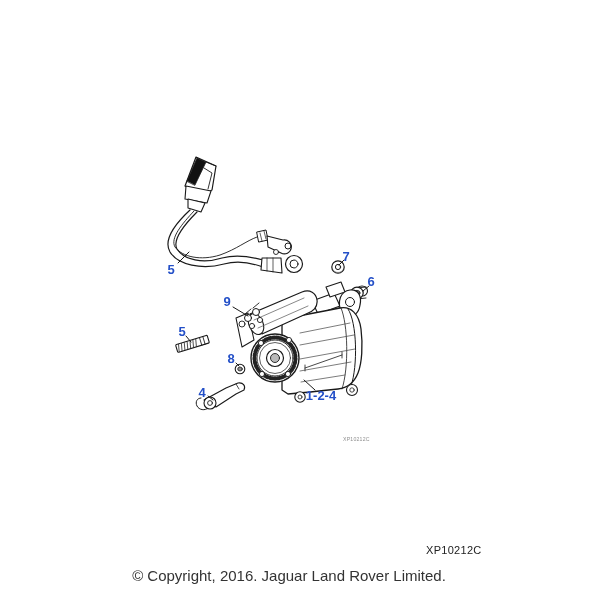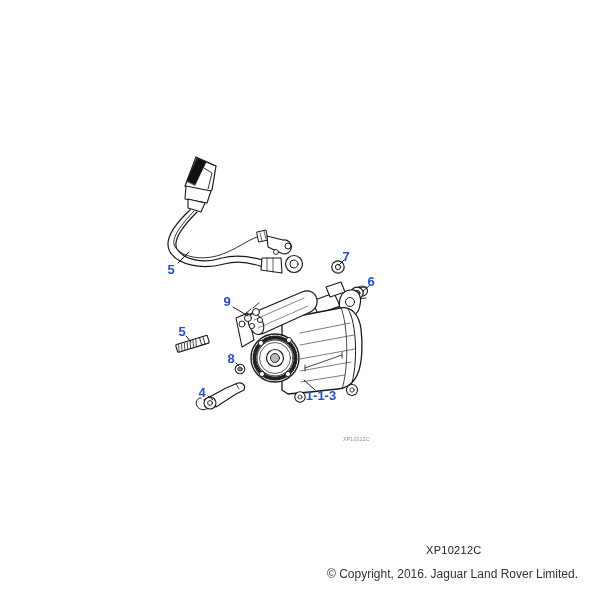--- a/index.html
+++ b/index.html
@@ -12,22 +12,22 @@
     position:absolute;transform:translate(-50%,-50%);
     font-weight:bold;font-size:13px;line-height:1;
     color:var(--blue,#2450c8);letter-spacing:0;white-space:nowrap;
     cursor:default;
   }
   .figure-code{
     position:absolute;left:426px;top:544px;
     font-size:11px;color:#222222;letter-spacing:0.3px;
   }
   .copyright{
-    position:absolute;left:0;top:567px;width:578px;text-align:right;
-    font-size:12px;color:#333333;
+    position:absolute;left:0;top:567px;width:578px;text-align:center;
+    font-size:15px;color:#333333;
   }
 </style>
 </head>
 <body>
 
 <div id="canvas">
 
   <svg id="drawing" width="600" height="600" viewBox="0 0 600 600" fill="none" stroke-linecap="round" stroke-linejoin="round">
 
     <g stroke="#1a1a1a">
@@ -178,19 +178,19 @@
     <text x="343" y="441" font-family="Liberation Sans, sans-serif" font-size="5.2" letter-spacing="0.2" fill="#8f8f8f" stroke="none">XP10212C</text>
   </svg>
 
   <div class="callout" style="left:171px;top:269px">5</div>
   <div class="callout" style="left:346px;top:256px">7</div>
   <div class="callout" style="left:371px;top:281px">6</div>
   <div class="callout" style="left:227px;top:301px">9</div>
   <div class="callout" style="left:182px;top:331px">5</div>
   <div class="callout" style="left:231px;top:358px">8</div>
   <div class="callout" style="left:202px;top:392px">4</div>
-  <div class="callout" style="left:321px;top:395px">1-1-3</div>
+  <div class="callout" style="left:321px;top:395px">1-2-4</div>
 
   <div class="figure-code">XP10212C</div>
 
   <div class="copyright">© Copyright, 2016. Jaguar Land Rover Limited.</div>
 
 </div>
 
 </body></html>

